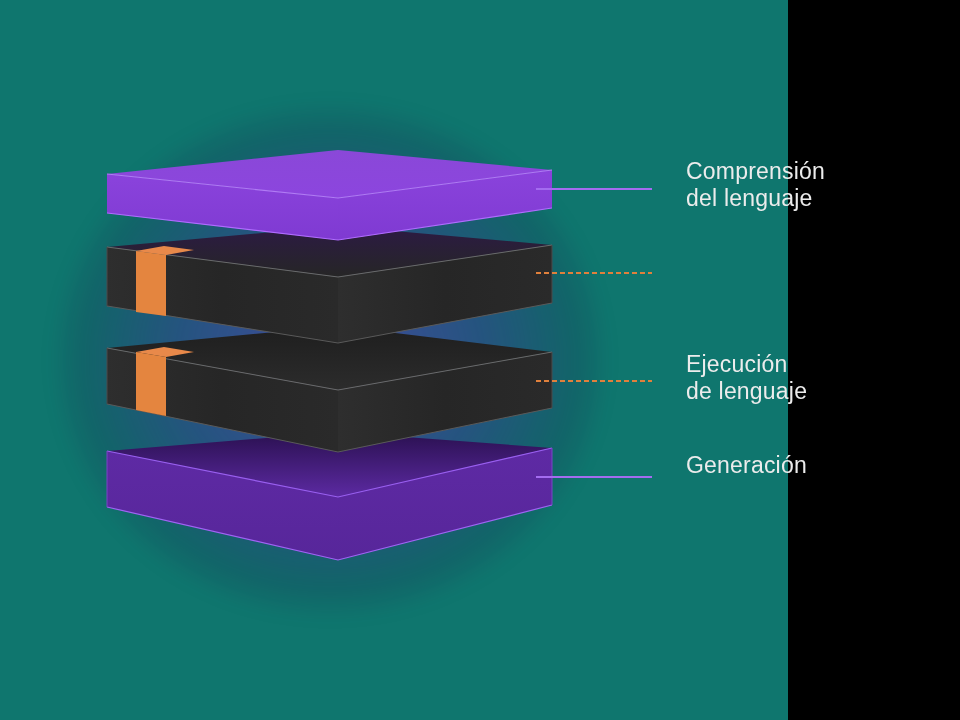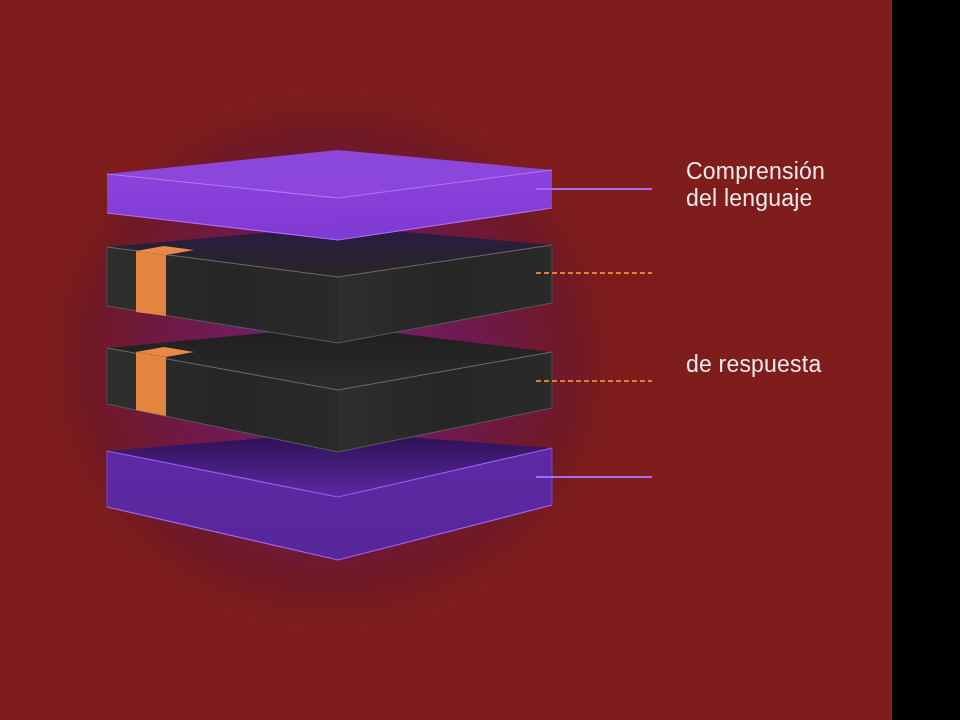--- a/index.html
+++ b/index.html
@@ -1,17 +1,17 @@
 <!DOCTYPE html>
 <html><head>
   <meta charset="utf-8">
   <style>
     html, body { margin: 0; padding: 0; background: #000; }
     body { width: 960px; height: 720px; overflow: hidden; position: relative; }
-    .stage { position: absolute; left: 0; top: 0; width: 892px; height: 720px; background: #7f1d1d; }
+    .stage { position: absolute; left: 0; top: 0; width: 788px; height: 720px; background: #0f766e; }
     .glow {
       position: absolute; left: 60px; top: 110px; width: 540px; height: 500px;
       border-radius: 50%;
       background: radial-gradient(ellipse at center, rgba(110,40,200,0.55) 0%, rgba(80,20,160,0.35) 40%, rgba(30,5,70,0.15) 65%, rgba(0,0,0,0) 78%);
       filter: blur(10px);
     }
     svg.diagram { position: absolute; left: 0; top: 0; }
     .label {
       position: absolute; left: 686px;
       font-family: "Liberation Sans", sans-serif;
@@ -109,17 +109,19 @@
     <line x1="536" y1="273" x2="652" y2="273" stroke="#e0803c" stroke-width="2" stroke-dasharray="5,3"></line>
     <line x1="536" y1="381" x2="652" y2="381" stroke="#e0803c" stroke-width="2" stroke-dasharray="5,3"></line>
     <line x1="536" y1="477" x2="652" y2="477" stroke="#a46cf0" stroke-width="2"></line>
   </svg>
 
   <div class="label" style="top:158px;">
     <span>Comprensión</span>
     <span>del lenguaje</span>
   </div>
   <div class="label" style="top:351px;">
-    <span>de respuesta</span>
+    <span>Ejecución</span>
+    <span>de lenguaje</span>
   </div>
   <div class="label" style="top:452px;">
+    <span>Generación</span>
   </div>
 </div>
 
 </body></html>

